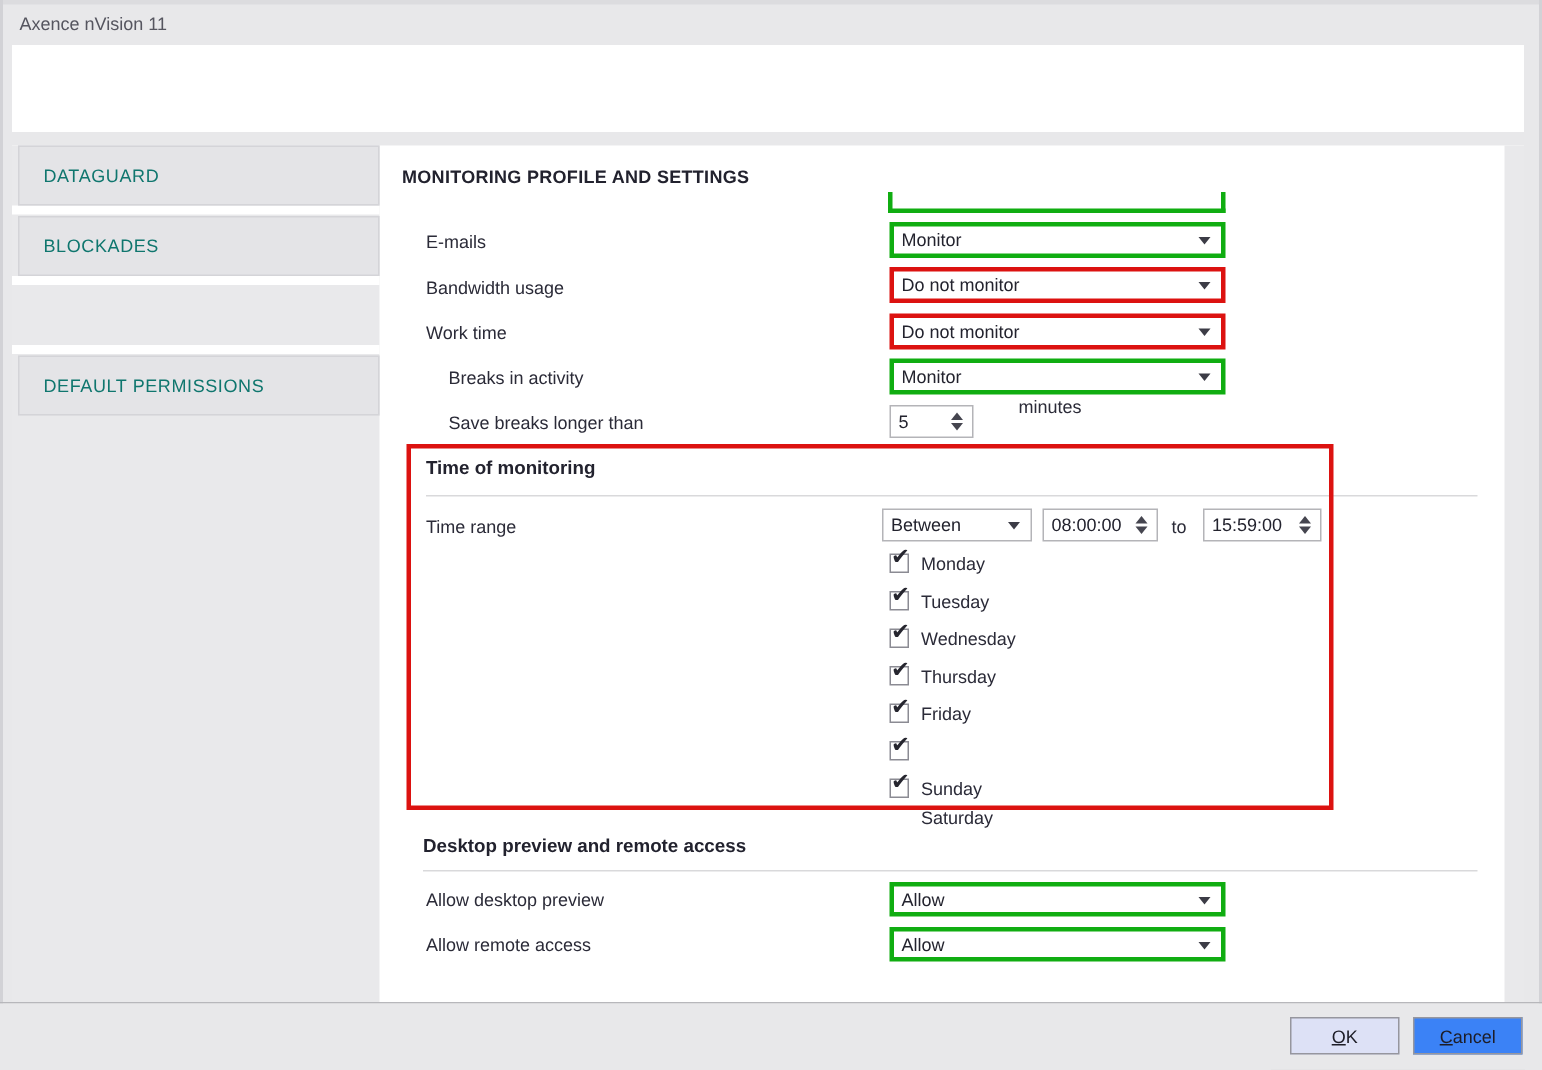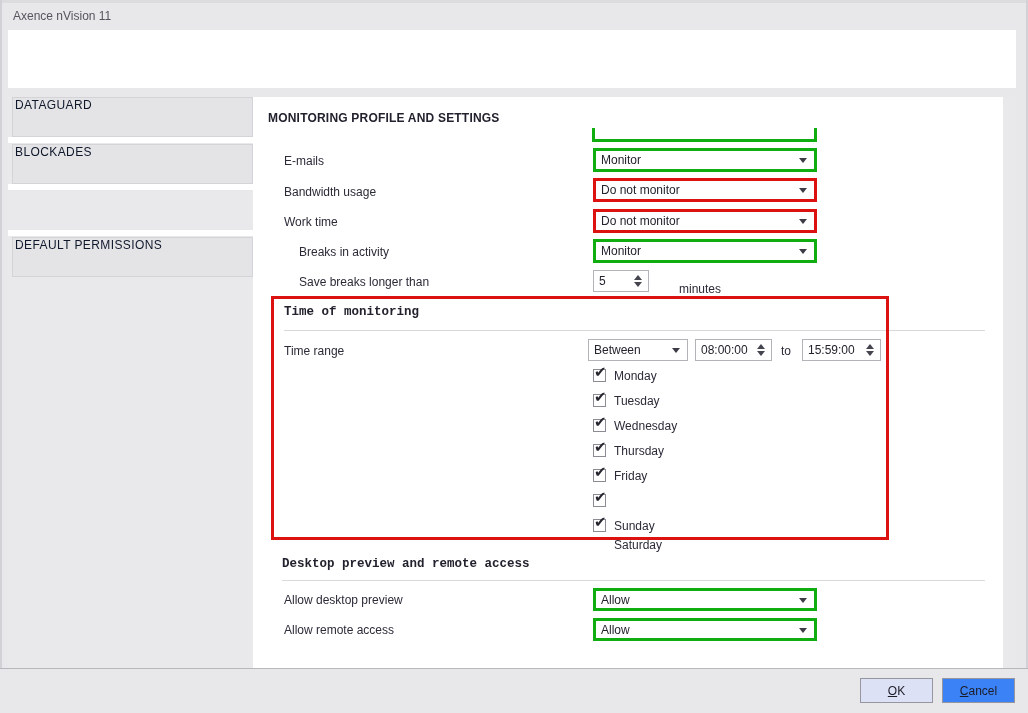--- a/index.html
+++ b/index.html
@@ -21,29 +21,29 @@
 
   .dialog-header{left:8px;top:30px;width:1008px;height:58px;background:#ffffff;}
   .dialog-title{left:22px;top:51px;font-size:16px;font-weight:bold;color:#22222e;}
 
   .content-bg{left:8px;top:97px;width:1008px;height:571px;background:#ffffff;}
   .right-gutter{left:1003px;top:97px;width:13px;height:571px;background:#e9e9eb;}
 
   
   .sidebar-bg{left:8px;top:97px;width:245px;height:571px;background:#e9e9eb;}
   .side-item{left:12px;width:241px;height:40px;background:#e4e4e7;border:1px solid #d4d4d8;
-             display:flex;padding-left:2px;font-size:12px;letter-spacing:.4px;
-             color:#0f172a;cursor:pointer;}
+             display:flex;align-items:center;padding-left:16px;font-size:12px;letter-spacing:.4px;
+             color:#0f766e;cursor:pointer;}
   .side-gap{left:8px;width:245px;height:6px;background:#ffffff;}
   .side-item.selected{background:#ffffff;border-color:#ffffff;width:245px;z-index:3;}
 
   
   .panel-header{left:268px;top:111px;font-size:12px;font-weight:bold;color:#22222e;letter-spacing:.2px;}
   .lbl{font-size:12px;color:#2b2b38;}
-  .sec-title{font-size:12.5px;font-weight:bold;color:#22222e;font-family:Liberation Mono, monospace;}
+  .sec-title{font-size:12.5px;font-weight:bold;color:#22222e;}
   .hr{height:1px;background:#d9d9db;}
 
   .dd{left:593px;width:224px;height:24px;background:#fff;border:3px solid #b4b4b8;
       display:flex;align-items:center;padding-left:5px;font-size:12px;color:#23232e;cursor:pointer;}
   .dd.green{border-color:var(--monitor-green,#10ad11);}
   .dd.red{border-color:var(--do-not-monitor-red,#dc1210);}
   .dd .caret{position:absolute;right:7px;top:50%;margin-top:-2px;width:0;height:0;
       border-left:4px solid transparent;border-right:4px solid transparent;border-top:5px solid #3c3c46;}
 
   .dd-plain{background:#fff;border:1px solid #b4b4b8;display:flex;align-items:center;
@@ -136,21 +136,21 @@
   </div>
 
   <div class="abs lbl" style="left:299px;top:275px;">Save breaks longer than</div>
   <div class="abs spinbox" style="left:593px;top:270px;width:56px;height:22px;">
     <span>5</span>
     <span class="spin">
         <span class="up"></span>
         <span class="dn"></span>
       </span>
   </div>
-  <div class="abs lbl" style="left:658px;top:282px;padding-left:21px;">minutes</div>
+  <div class="abs lbl" style="left:658px;top:264px;padding-left:21px;">minutes</div>
 
   <div class="abs highlight-rect"></div>
   <div class="abs sec-title" style="left:284px;top:305px;">Time of monitoring</div>
   <div class="abs hr" style="left:284px;top:330px;width:701px;"></div>
 
   <div class="abs lbl" style="left:284px;top:344px;">Time range</div>
   <div class="abs dd-plain" style="left:588px;top:339px;width:100px;height:22px;">
     <span>Between</span>
     <span class="caret" style="position:absolute;right:7px;top:50%;margin-top:-2px;width:0;height:0;border-left:4px solid transparent;border-right:4px solid transparent;border-top:5px solid #3c3c46;"></span>
   </div>

